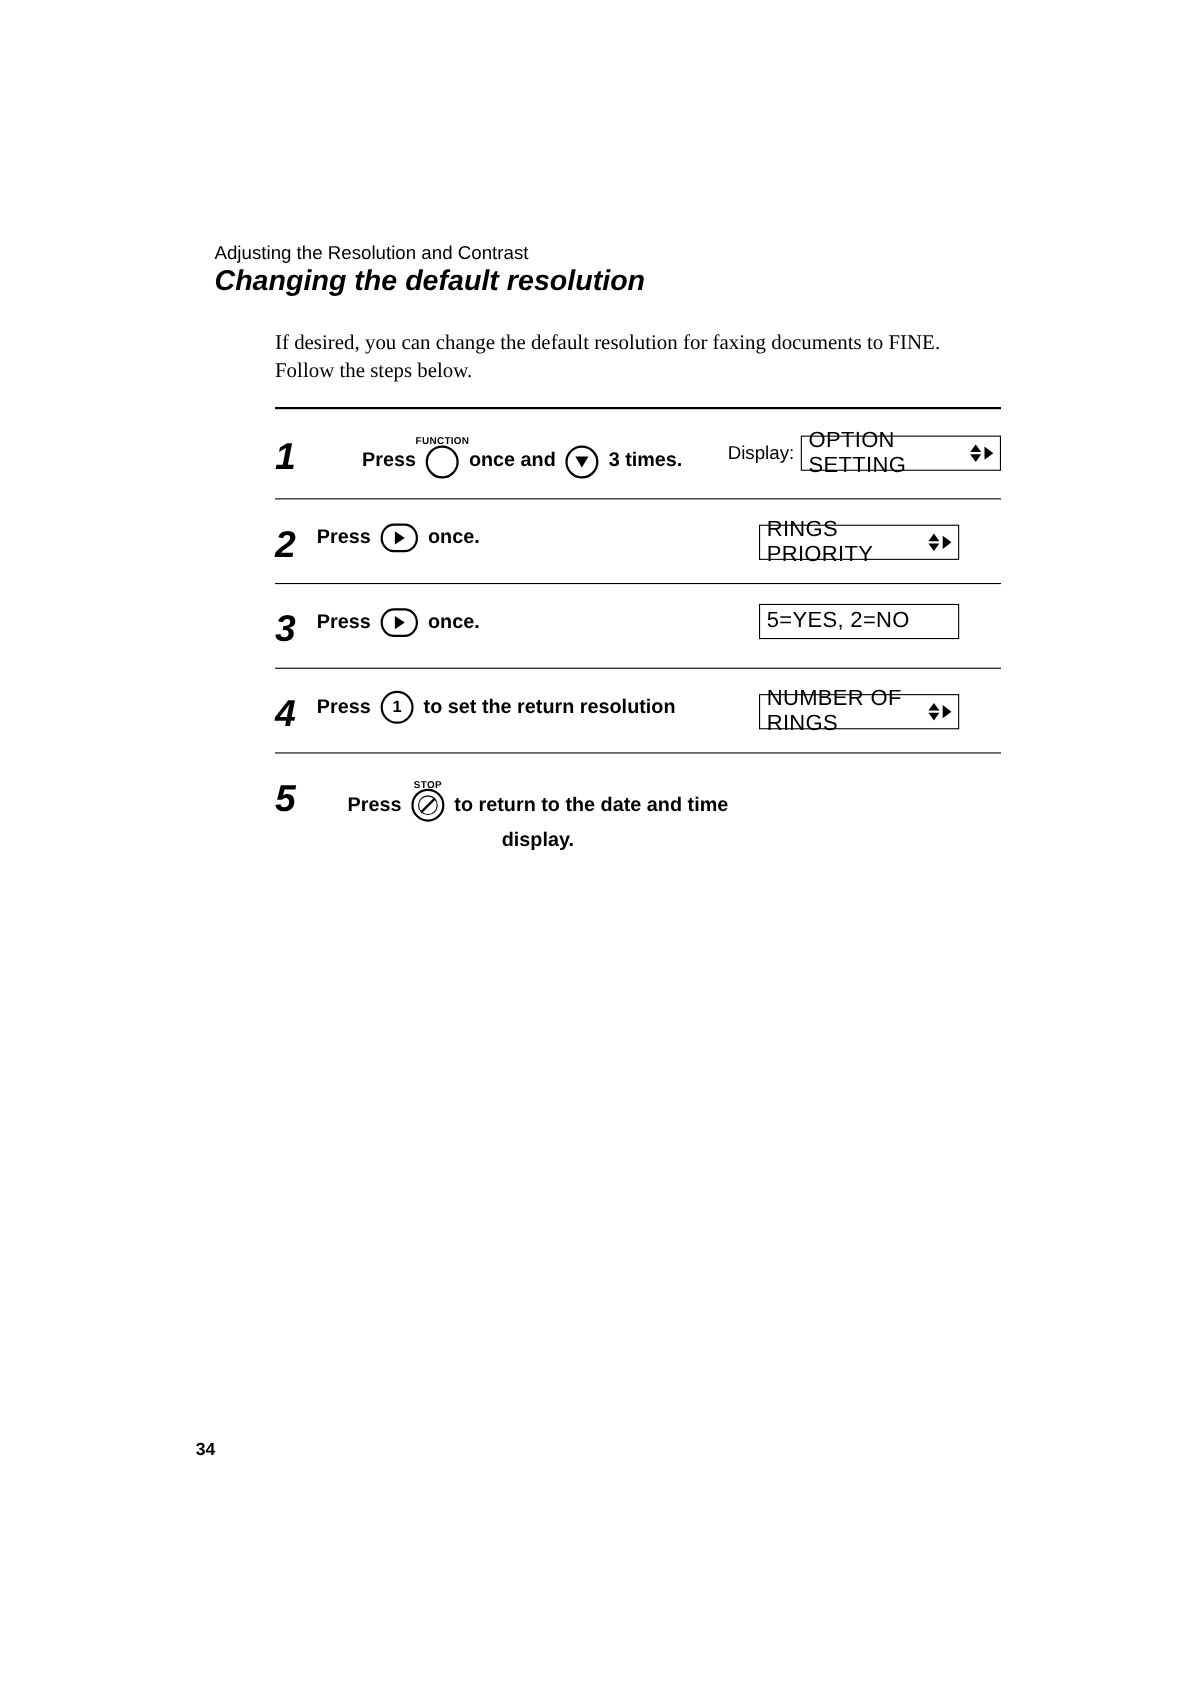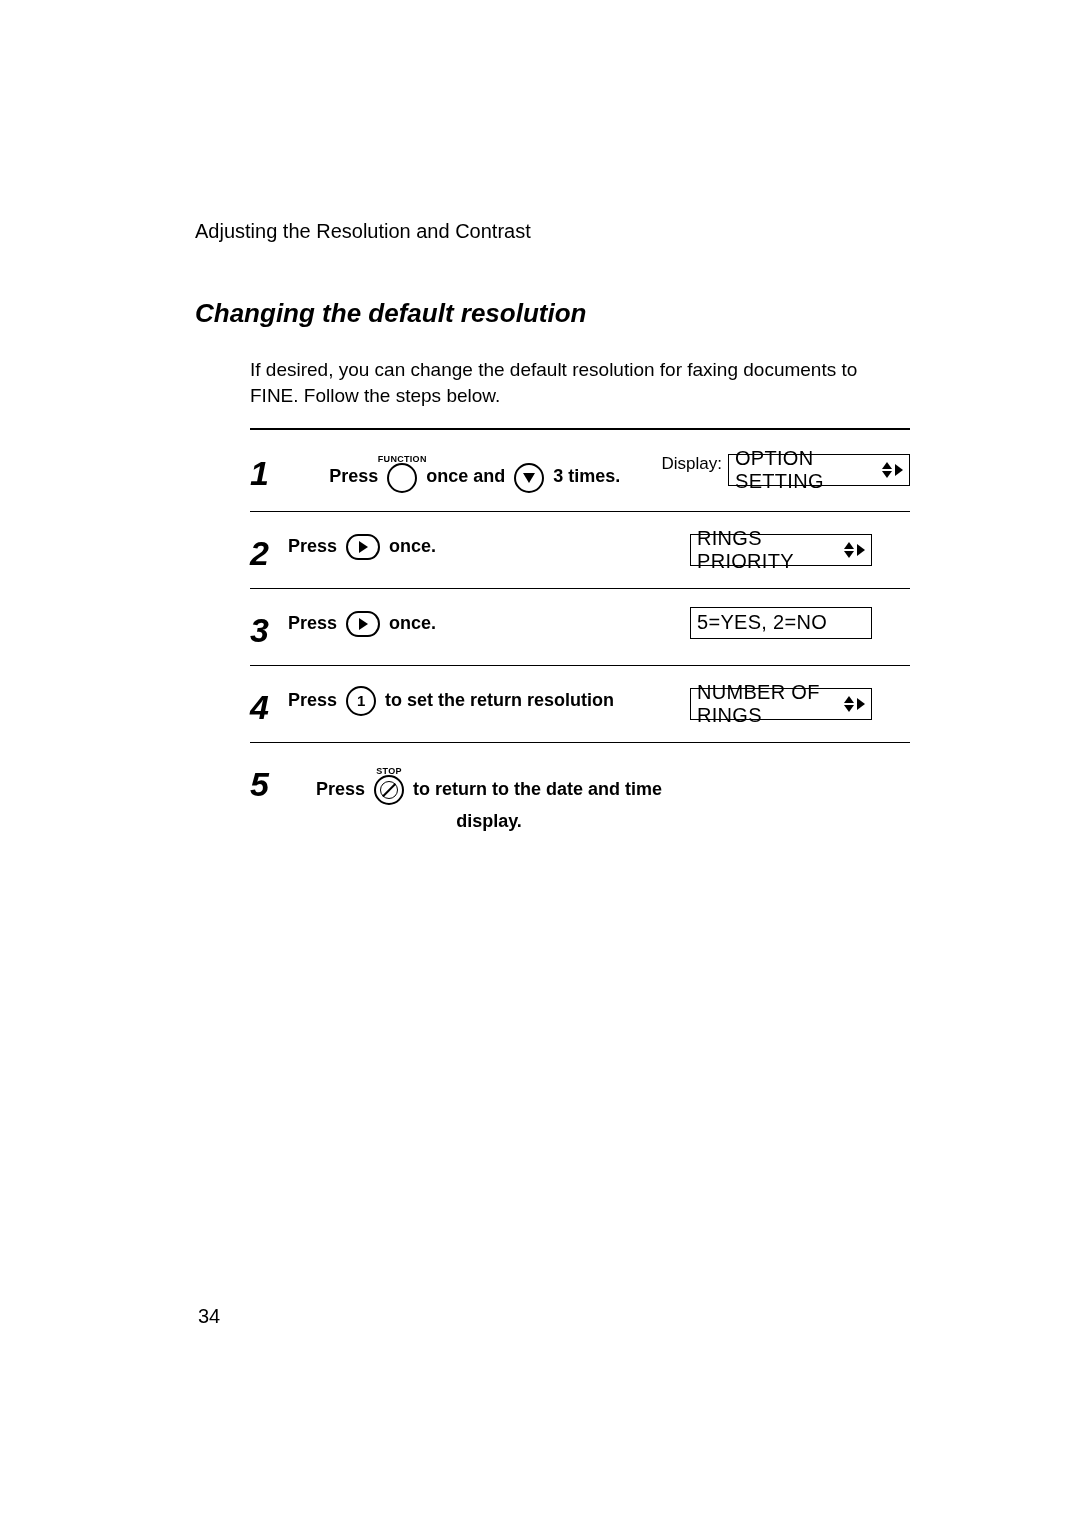--- a/index.html
+++ b/index.html
@@ -11,35 +11,35 @@
     width: 1080px;
   }
   .page {
     width: 1080px;
     height: 1528px;
     position: relative;
     box-sizing: border-box;
     padding: 220px 170px 0 195px;
   }
   .header-small {
-    font-size: 20px;
-    margin-bottom: 55px;
+    font-size: 17px;
   }
   .section-title {
     font-size: 26px;
     font-weight: bold;
     font-style: italic;
     margin-bottom: 28px;
   }
   .intro {
     font-size: 19px;
     line-height: 1.35;
     margin-left: 55px;
     margin-bottom: 20px;
     max-width: 640px;
+    font-family: Liberation Serif, serif;
   }
   .steps {
     border-top: 2px solid #000;
     margin-left: 55px;
     width: 660px;
   }
   .step {
     display: flex;
     padding: 18px 0 18px 0;
     border-bottom: 1px solid #000;
@@ -59,20 +59,21 @@
     font-size: 18px;
     font-weight: bold;
     line-height: 1.8;
   }
   .step-side {
     flex: 0 0 220px;
     font-size: 17px;
   }
   .side-row {
     display: flex;
+    align-items: center;
     gap: 6px;
   }
   .display-label {
     font-size: 17px;
     font-weight: normal;
   }
   .lcd {
     border: 1.5px solid #000;
     padding: 4px 6px;
     font-size: 20px;
@@ -158,23 +159,23 @@
   }
   .step4-note {
     font-weight: normal;
     font-size: 17px;
     line-height: 1.35;
     margin-bottom: 10px;
   }
   .page-num {
     position: absolute;
     bottom: 200px;
-    left: 198px;
-    font-weight: normal;
-    font-size: 20px;
+    left: 178px;
+    font-weight: bold;
+    font-size: 16px;
   }
   .step1-body { padding-top: 12px; text-align: center; }
   .step1 { align-items: center; }
 </style>
 </head>
 <body>
 
 <div class="page">
 
   <div class="header-small">Adjusting the Resolution and Contrast</div>

